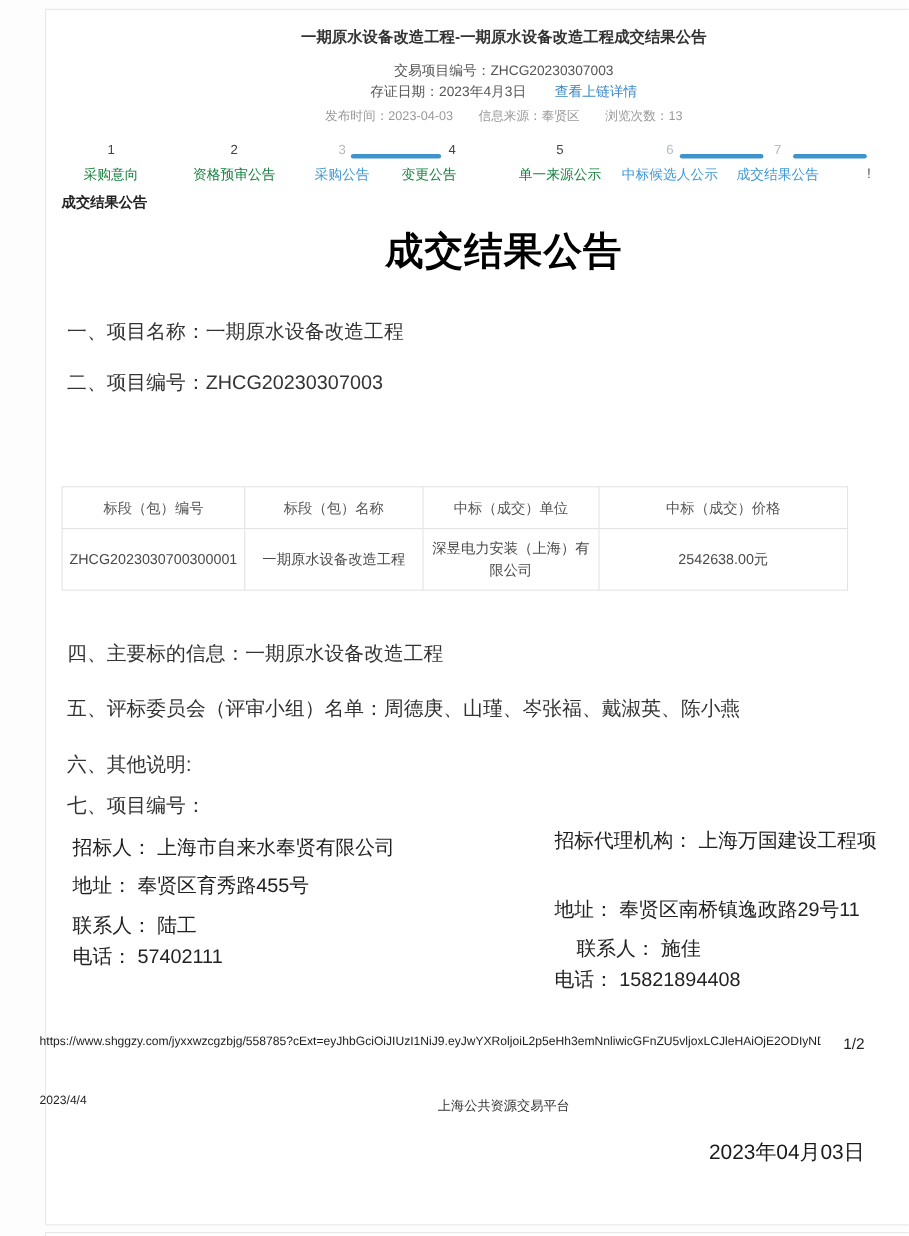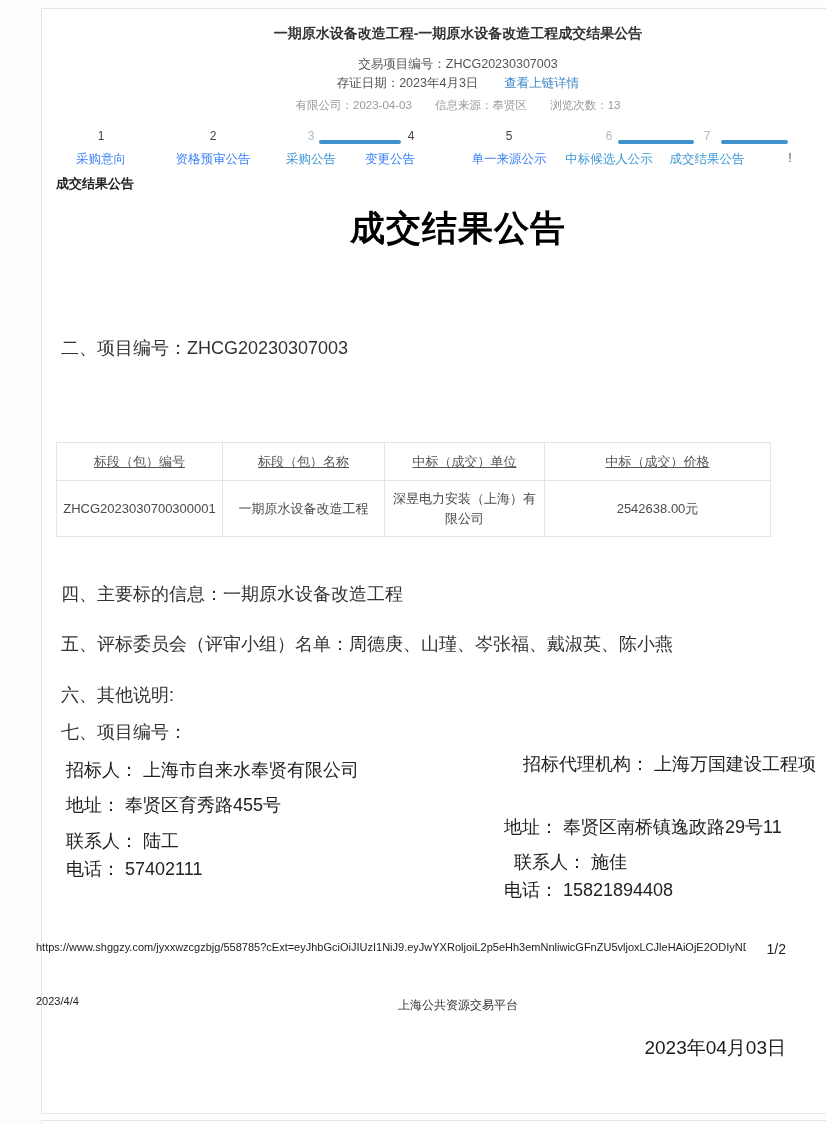--- a/index.html
+++ b/index.html
@@ -21,48 +21,48 @@
   .meta2 { top:66px; }
   .meta3 { top:89px; font-size:11.5px; color:#999; }
   .meta3 span.grp { margin:0 10px; }
   .chain-link { color:#3b87c9; margin-left:26px; cursor:pointer; }
 
   
   .step-num { position:absolute; top:120px; width:120px; text-align:center;
     font-size:12px; color:#444; transform:translateX(-50%); }
   .step-num.done { color:#b3bac0; }
   .step-label { position:absolute; top:142px; width:130px; text-align:center;
-    font-size:12.5px; color:#3b82f6; transform:translateX(-50%); }
+    font-size:12.5px; color:#15803d; transform:translateX(-50%); }
   .step-label.active { color:#3d97d6; cursor:pointer; }
   .step-line { position:absolute; top:131px; height:4px; background:#3f93cc; border-radius:2px; }
   .step-label.clip { color:#555; width:12px; overflow:hidden; transform:none; }
 
   .breadcrumb { top:166px; left:14px; font-size:13px; font-weight:bold; color:#222; }
 
   .doc-title { top:196px; left:0; width:100%; text-align:center; font-size:35px;
     font-weight:bold; color:#000; letter-spacing:1px; }
 
   .section { left:19px; font-size:18px; color:#333; }
   .sec3 { line-height:27px; }
   .sec3 div { white-space:nowrap; }
 
   
   table.result { position:absolute; left:14px; top:433px; width:714px;
     border-collapse:collapse; table-layout:fixed; font-size:13px; color:#4a4a4a; }
   table.result th, table.result td { border:1px solid #e4e4e4; font-weight:normal;
     text-align:center; padding:2px 2px; }
-  table.result th { height:38px; color:#555;text-decoration:underline; }
+  table.result th { height:38px; color:#555; }
   table.result td { height:56px; line-height:20px; }
   td.code { letter-spacing:0; padding:0 1px; }
   td.name { text-align:left; padding-left:2px;margin-top:16px; }
 
   
   .contact { font-size:18px; color:#222; }
   .agency-block { line-height:27px; }
-  .agency-block div { white-space:nowrap;margin-left:19px; }
+  .agency-block div { white-space:nowrap; }
 
   
   .print-url { left:36px; top:941px; font-size:11px; color:#222; max-width:710px;
     overflow:hidden; }
   .print-pageno { right:40px; top:941px; font-size:14px; color:#222; }
   .print-date { left:36px; top:995px; font-size:11px; color:#222; }
   .print-site { left:41px; top:997px; width:834px; text-align:center; font-size:12px; color:#333; }
   .doc-date { right:40px; top:1035px; font-size:19px; color:#1a1a1a; }
 </style>
 </head>
@@ -74,21 +74,21 @@
 
   <div class="abs meta-row meta1">
     <span>交易项目编号：</span><span>ZHCG20230307003</span>
   </div>
 
   <div class="abs meta-row meta2">
     <span>存证日期：</span><span>2023年4月3日</span><span class="chain-link">查看上链详情</span>
   </div>
 
   <div class="abs meta-row meta3">
-    <span class="grp"><span>有限公司：</span><span>2023-04-03</span></span>
+    <span class="grp"><span>发布时间：</span><span>2023-04-03</span></span>
     <span class="grp"><span>信息来源：</span><span>奉贤区</span></span>
     <span class="grp"><span>浏览次数：</span><span>13</span></span>
   </div>
 
   <div class="step-num" style="left:59px">1</div>
   <div class="step-num" style="left:171px">2</div>
   <div class="step-num done" style="left:269px">3</div>
   <div class="step-num" style="left:369px">4</div>
   <div class="step-num" style="left:467px">5</div>
   <div class="step-num done" style="left:567px">6</div>
@@ -104,20 +104,21 @@
   <div class="step-label" style="left:348px">变更公告</div>
   <div class="step-label" style="left:467px">单一来源公示</div>
   <div class="step-label active" style="left:567px">中标候选人公示</div>
   <div class="step-label active" style="left:665px">成交结果公告</div>
   <div class="step-label clip" style="left:742px">!</div>
 
   <div class="abs breadcrumb">成交结果公告</div>
 
   <div class="abs doc-title">成交结果公告</div>
 
+  <div class="abs section" style="top:280px">一、项目名称：一期原水设备改造工程</div>
   <div class="abs section" style="top:327px">二、项目编号：ZHCG20230307003</div>
 
 
   <table class="result">
     <colgroup>
         <col style="width:166px">
         <col style="width:162px">
         <col style="width:160px">
         <col style="width:226px">
       </colgroup>
@@ -146,21 +147,21 @@
 
   <div class="abs contact" style="left:24px;top:749px">招标人： 上海市自来水奉贤有限公司</div>
   <div class="abs contact" style="left:24px;top:784px">地址： 奉贤区育秀路455号</div>
   <div class="abs contact" style="left:24px;top:820px">联系人： 陆工</div>
   <div class="abs contact" style="left:24px;top:848px">电话： 57402111</div>
 
   <div class="abs contact agency-block" style="left:462px;top:742px">
     <div>招标代理机构： 上海万国建设工程项</div>
   </div>
   <div class="abs contact" style="left:462px;top:806px">地址： 奉贤区南桥镇逸政路29号11</div>
-  <div class="abs contact" style="left:472px;top:841px">联系人： 施佳</div>
+  <div class="abs contact" style="left:482px;top:841px">联系人： 施佳</div>
   <div class="abs contact" style="left:462px;top:869px">电话： 15821894408</div>
 
 </div>
 
 <div class="abs print-url">https://www.shggzy.com/jyxxwzcgzbjg/558785?cExt=eyJhbGciOiJIUzI1NiJ9.eyJwYXRoljoiL2p5eHh3emNnliwicGFnZU5vljoxLCJleHAiOjE2ODIyNDc4...</div>
 <div class="abs print-pageno">1/2</div>
 <div class="abs print-date">2023/4/4</div>
 <div class="abs print-site">上海公共资源交易平台</div>
 <div class="abs doc-date">2023年04月03日</div>
 

